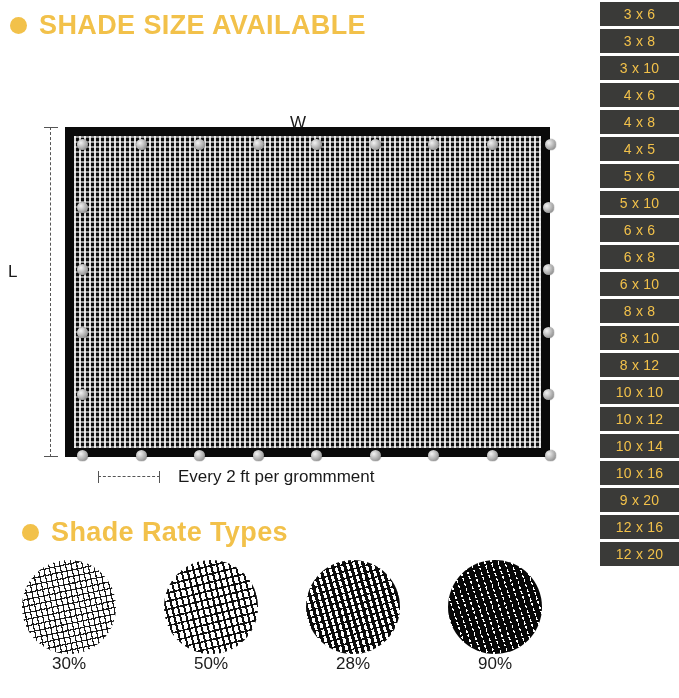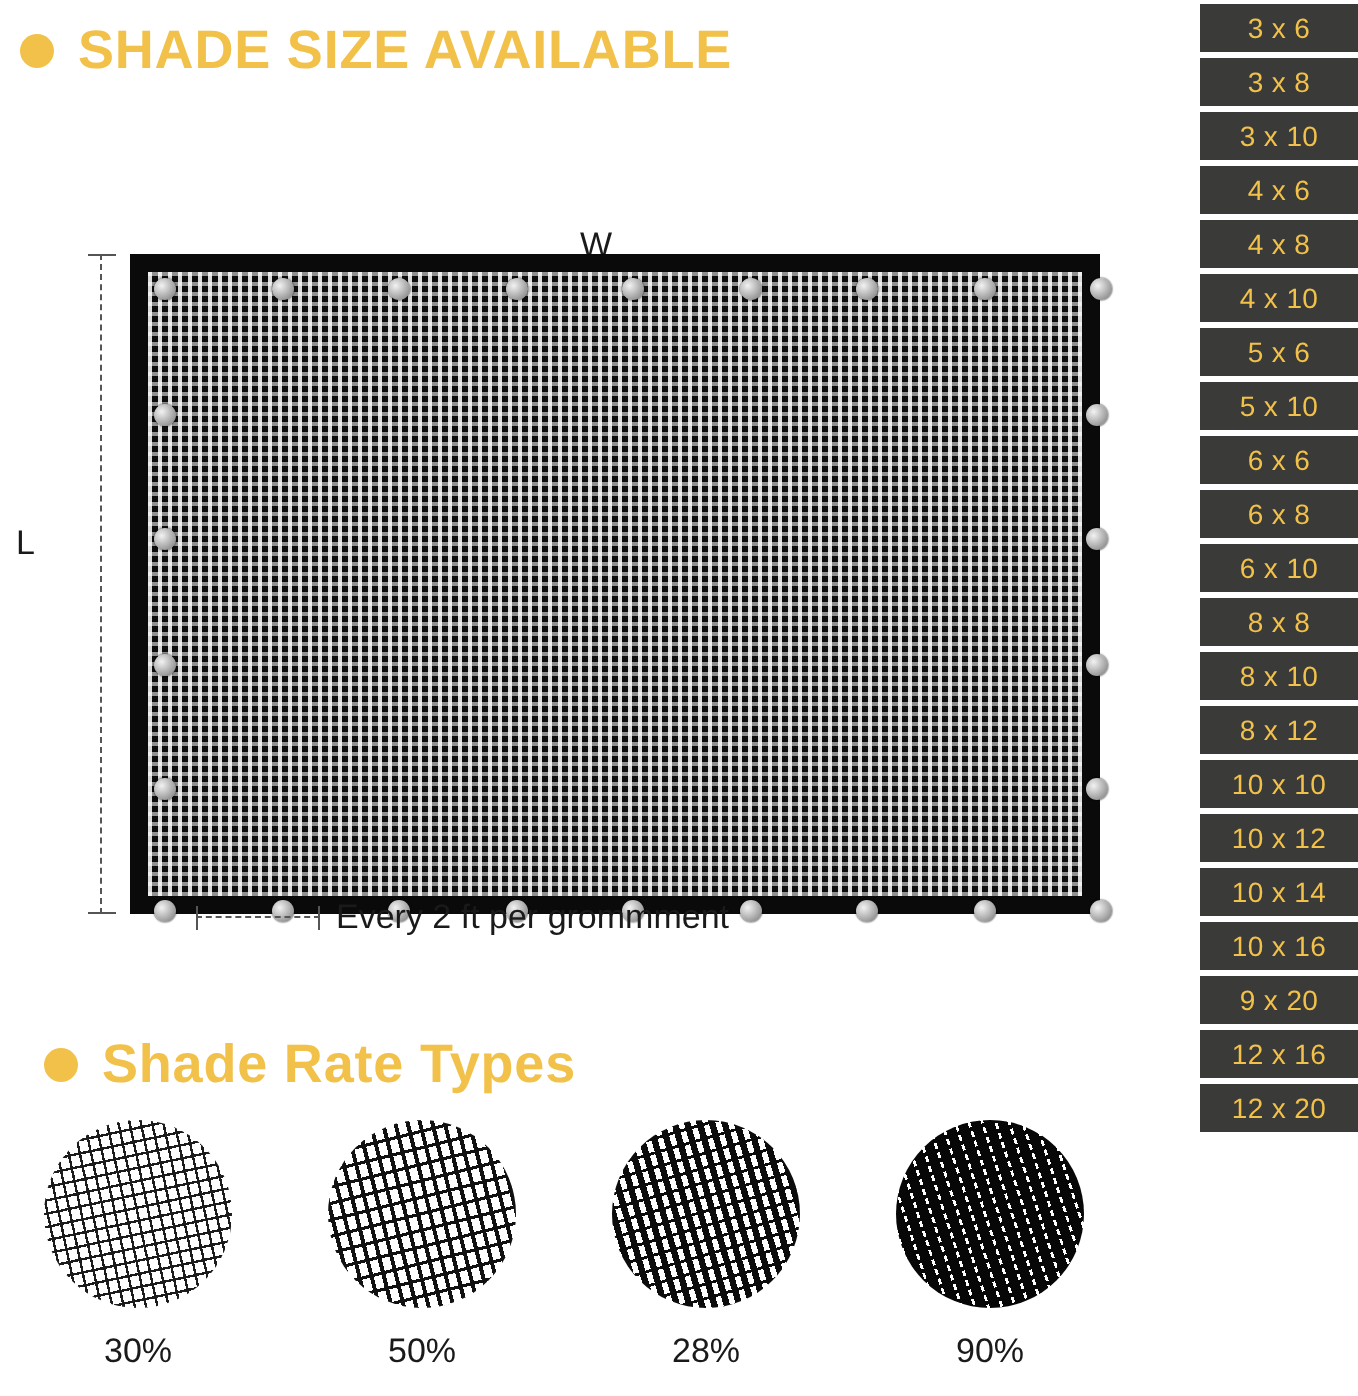--- a/index.html
+++ b/index.html
@@ -139,24 +139,24 @@
     width: 11px;
     height: 11px;
     border-radius: 50%;
     background: radial-gradient(circle at 35% 35%, #f2f2f2, #9a9a9a 70%, #6d6d6d);
     box-shadow: 0 0 1px #000;
   }
   
   .grommet-note {
     position: absolute;
     left: 98px;
-    top: 394px;
+    top: 412px;
     display: flex;
     align-items: center;
-    gap: 8px;
+    gap: 18px;
   }
   .note-measure {
     position: relative;
     width: 62px;
     height: 1px;
     border-top: 1px dashed #555;
   }
   .note-measure::before, .note-measure::after {
     content: "";
     position: absolute;
@@ -208,21 +208,20 @@
     background-image:
       repeating-linear-gradient(74deg, #0c0c0c 0 3.2px, rgba(255,255,255,0) 3.2px 6px),
       repeating-linear-gradient(164deg, #0c0c0c 0 1.4px, rgba(255,255,255,0) 1.4px 7px);
   }
   .swatch.s90 {
     background-image:
       repeating-linear-gradient(72deg, #070707 0 5px, rgba(255,255,255,0) 5px 6.4px),
       repeating-linear-gradient(162deg, #070707 0 2px, rgba(255,255,255,0) 2px 5px);
   }
   .rate-label {
-    margin-top: 12px;
     font-size: 17px;
     color: #1a1a1a;
   }
 
   
   .sizes {
     position: absolute;
     right: 0;
     top: 0;
     width: 79px;
@@ -325,21 +324,21 @@
     </div>
 
   </div>
 
   <div class="sizes">
       <div class="size-chip">3 x 6</div>
       <div class="size-chip">3 x 8</div>
       <div class="size-chip">3 x 10</div>
       <div class="size-chip">4 x 6</div>
       <div class="size-chip">4 x 8</div>
-      <div class="size-chip">4 x 10</div>
+      <div class="size-chip">4 x 5</div>
       <div class="size-chip">5 x 6</div>
       <div class="size-chip">5 x 10</div>
       <div class="size-chip">6 x 6</div>
       <div class="size-chip">6 x 8</div>
       <div class="size-chip">6 x 10</div>
       <div class="size-chip">8 x 8</div>
       <div class="size-chip">8 x 10</div>
       <div class="size-chip">8 x 12</div>
       <div class="size-chip">10 x 10</div>
       <div class="size-chip">10 x 12</div>

